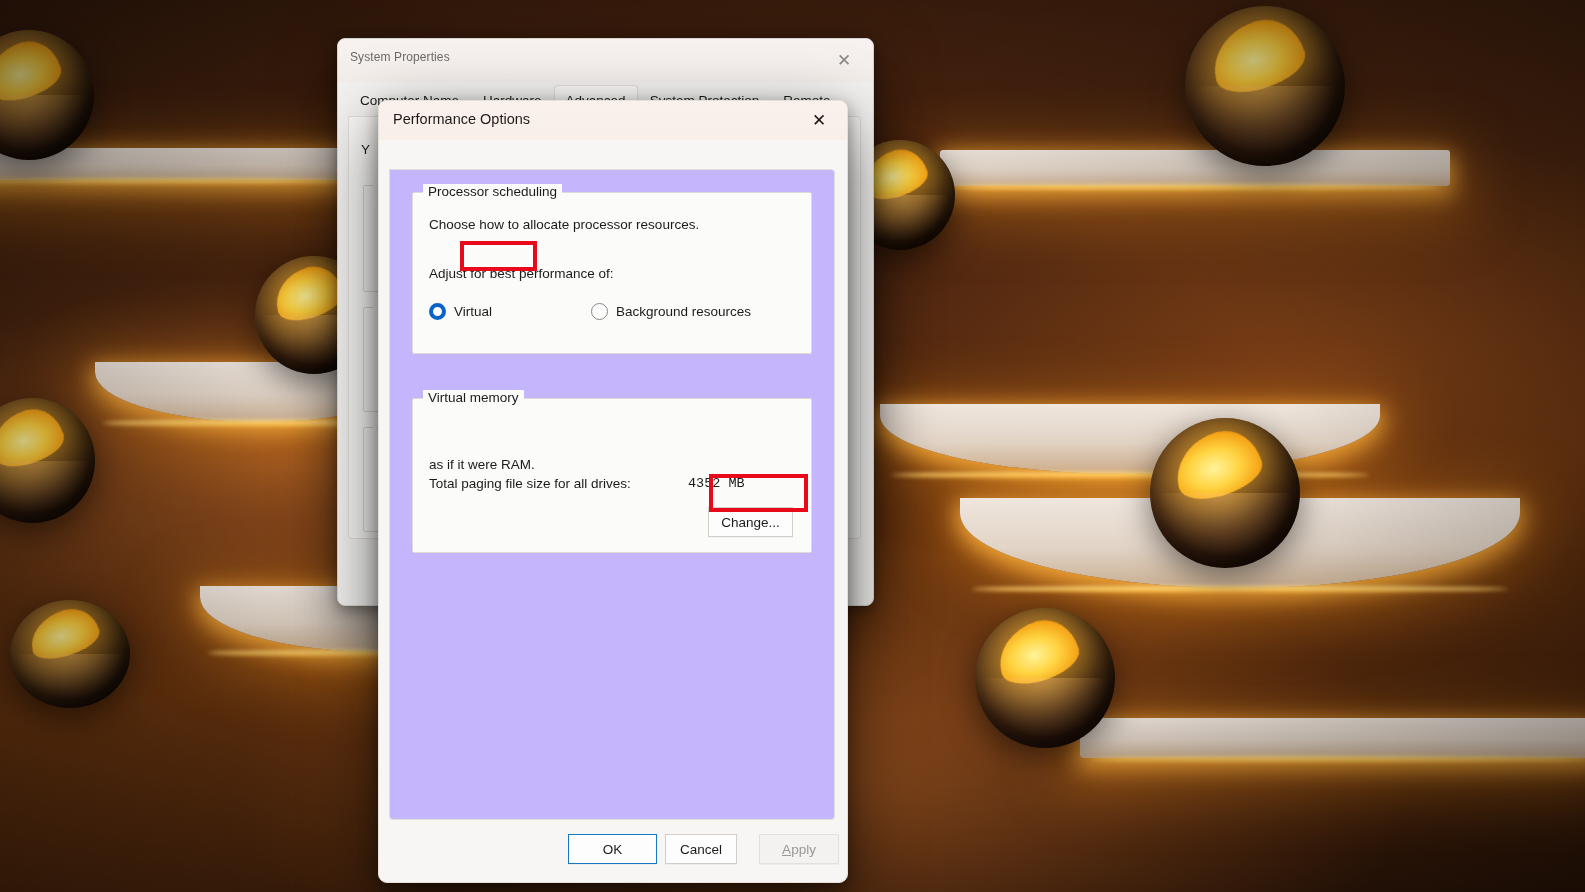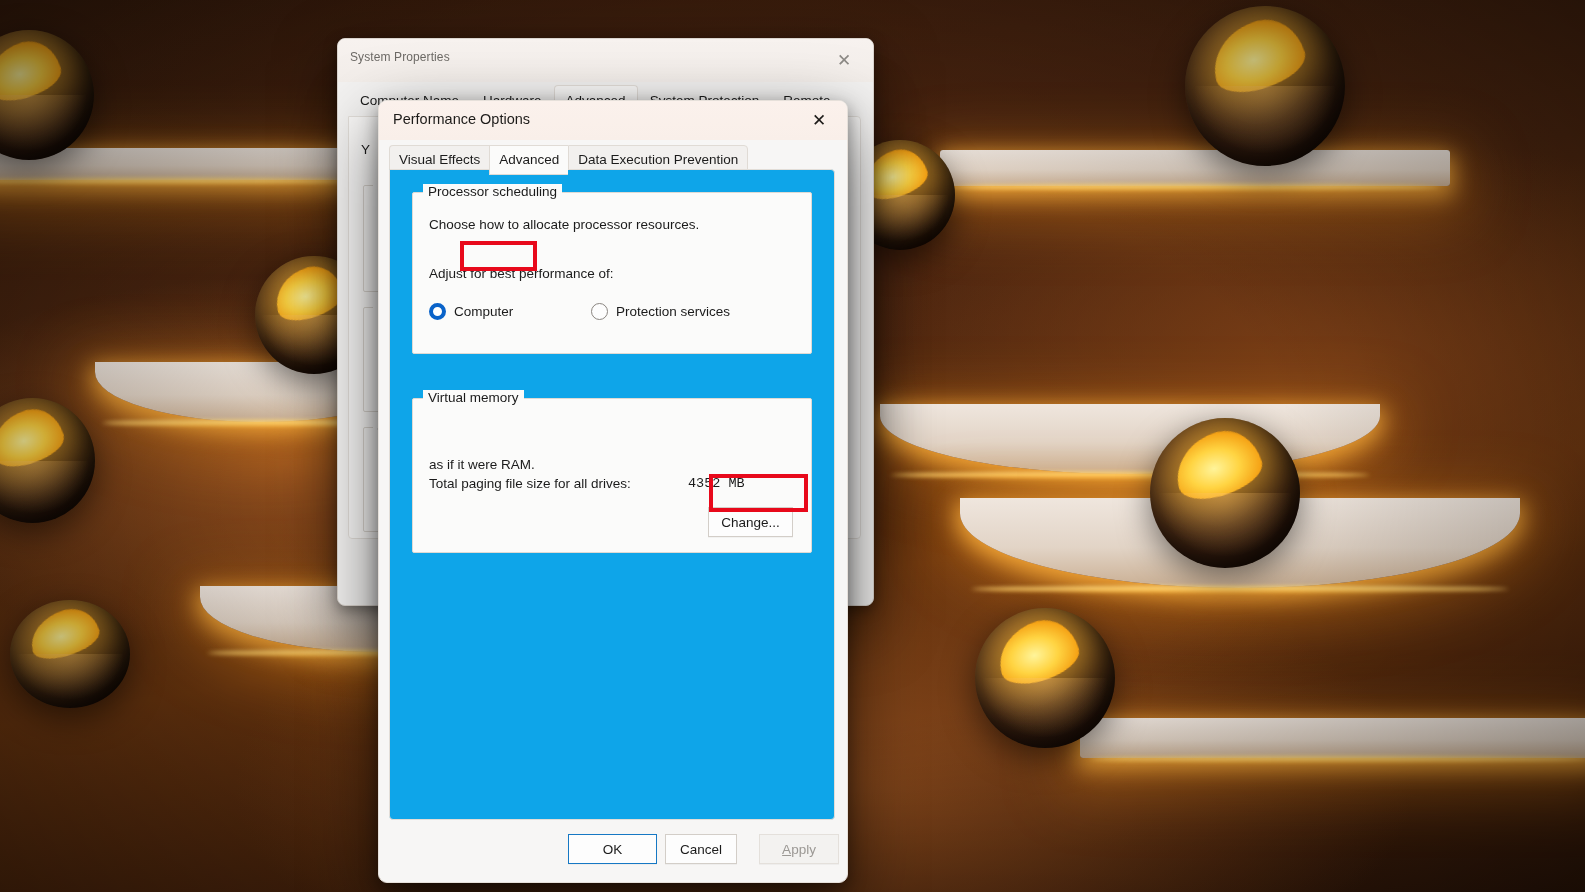--- a/index.html
+++ b/index.html
@@ -171,21 +171,21 @@
   #perf .po-tab.sel {
     background: #fbfbfa;
     position: relative; z-index: 2;
   }
   #perf .hl-tab {
     position:absolute; left: 81px; top: 140px; width: 77px; height: 30px;
     border: 4px solid #e8091b; z-index: 5; pointer-events:none;
   }
   #perf .page {
     position:absolute; left:10px; top:68px; right:12px; bottom: 62px;
-    background:#0ea5e9; border:1px solid #e2ddd7; border-radius:0 4px 4px 4px;
+    background:#c4b5fd; border:1px solid #e2ddd7; border-radius:0 4px 4px 4px;
   }
   .group {
     position:absolute;
     border:1px solid #dedad4; border-radius:2px;
     background:#fbfbfa;
   }
   .group > .legend {
     position:absolute; top:-9px; left:10px; background:#fbfbfa; padding:0 5px;
     font-size:13.5px; color:#1b1b1b; white-space:nowrap;
   }
@@ -292,44 +292,39 @@
     <div class="sp-btn" style="right:14px; top:434px;"></div>
   </div>
 </div>
 
 <div id="perf">
   <div class="titlebar">
     <div class="title">Performance Options</div>
     <div class="winclose">✕</div>
   </div>
 
-  <div class="tabstrip">
-    <div class="po-tab">Visual Effects</div>
-    <div class="po-tab sel">Advanced</div>
-    <div class="po-tab">Data Execution Prevention</div>
-  </div>
   <div class="hl-tab"></div>
 
   <div class="page">
 
     <div class="group" style="left:22px; top:22px; right:22px; height:162px;">
       <span class="legend">Processor scheduling</span>
 
       <div class="txt" style="left:16px; top:22px;">Choose how to allocate processor resources.</div>
 
       <div class="txt" style="left:16px; top:71px;">Adjust for best performance of:</div>
 
       <div class="radio-row" style="left:16px; top:110px;">
         <span class="radio on"></span>
-        <span>Computer</span>
+        <span>Virtual</span>
       </div>
 
       <div class="radio-row" style="left:178px; top:110px;">
         <span class="radio"></span>
-        <span>Protection services</span>
+        <span>Background resources</span>
       </div>
     </div>
 
     <div class="group" style="left:22px; top:228px; right:22px; height:155px;padding-left:25px;">
       <span class="legend">Virtual memory</span>
 
       <div class="txt" style="left:16px; top:56px;">as if it were RAM.</div>
 
       <div class="txt" style="left:16px; top:75px;text-align:center;">Total paging file size for all drives:</div>
       <div class="txt" style="left:275px; top:75px;font-family:Liberation Mono, monospace;">4352 MB</div>

